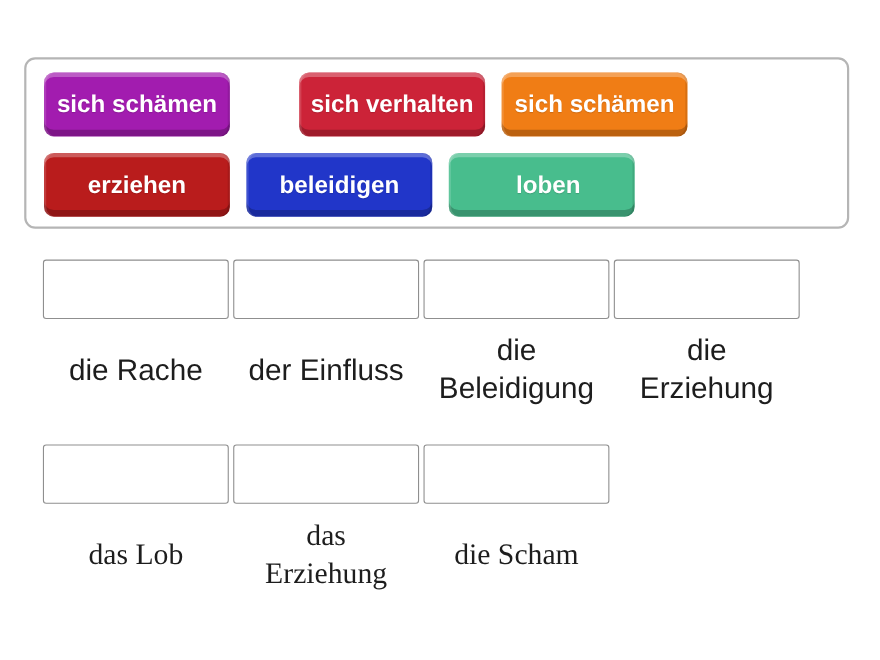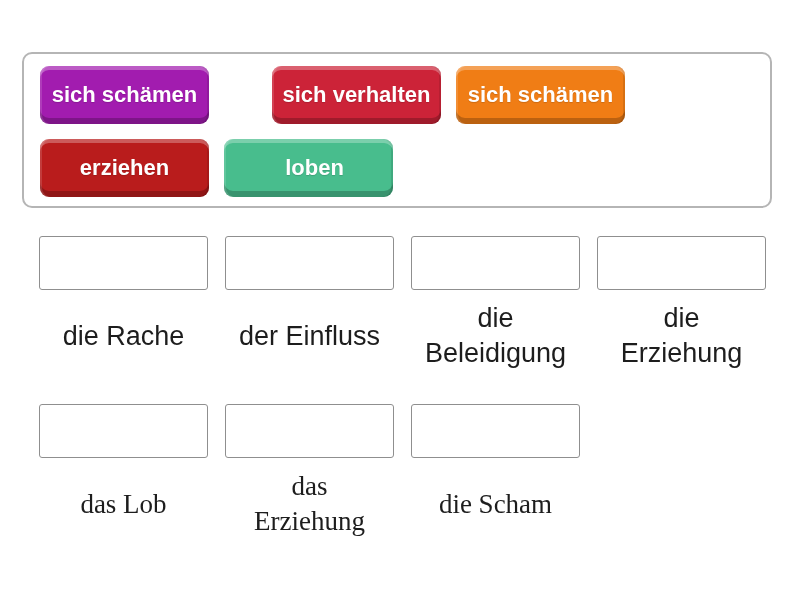--- a/index.html
+++ b/index.html
@@ -51,21 +51,21 @@
       inset -2px 0 0 rgba(0,0,0,0.10),
       inset 0 -6px 0 rgba(0,0,0,0.22);
     text-shadow: 0 1px 1px rgba(0,0,0,0.15);
   }
   
   .match-row {
     position: absolute;
     left: 39px;
     display: grid;
     grid-template-columns: repeat(4, 169px);
-    column-gap: 17px;
+    column-gap: 4px;
   }
   .match-row.row-1 { top: 236px; }
   .match-row.row-2 { top: 404px; font-family: Liberation Serif, serif; }
   .cell {
     display: flex;
     flex-direction: column;
     align-items: center;
   }
   .dropzone {
     width: 169px;
@@ -92,20 +92,21 @@
 </head>
 <body>
 
 <div class="board">
 
   <div class="tray">
     <div class="chip" style="background-color: #a21caf;">sich schämen</div>
     <div class="chip" style="background-color: rgb(204, 35, 56); margin-left: 48px;">sich verhalten</div>
     <div class="chip" style="background-color: rgb(240, 125, 21);">sich schämen</div>
     <div class="chip" style="background-color: #b91c1c; text-align: center;">erziehen</div>
+    <div class="chip" style="background-color: rgb(33, 54, 201);">beleidigen</div>
     <div class="chip" style="background-color: rgb(72, 189, 141); padding-left: 12px;">loben</div>
   </div>
 
   <div class="match-row row-1">
     <div class="cell">
       <div class="dropzone"></div>
       <div class="target-label">die Rache</div>
     </div>
     <div class="cell">
       <div class="dropzone"></div>

